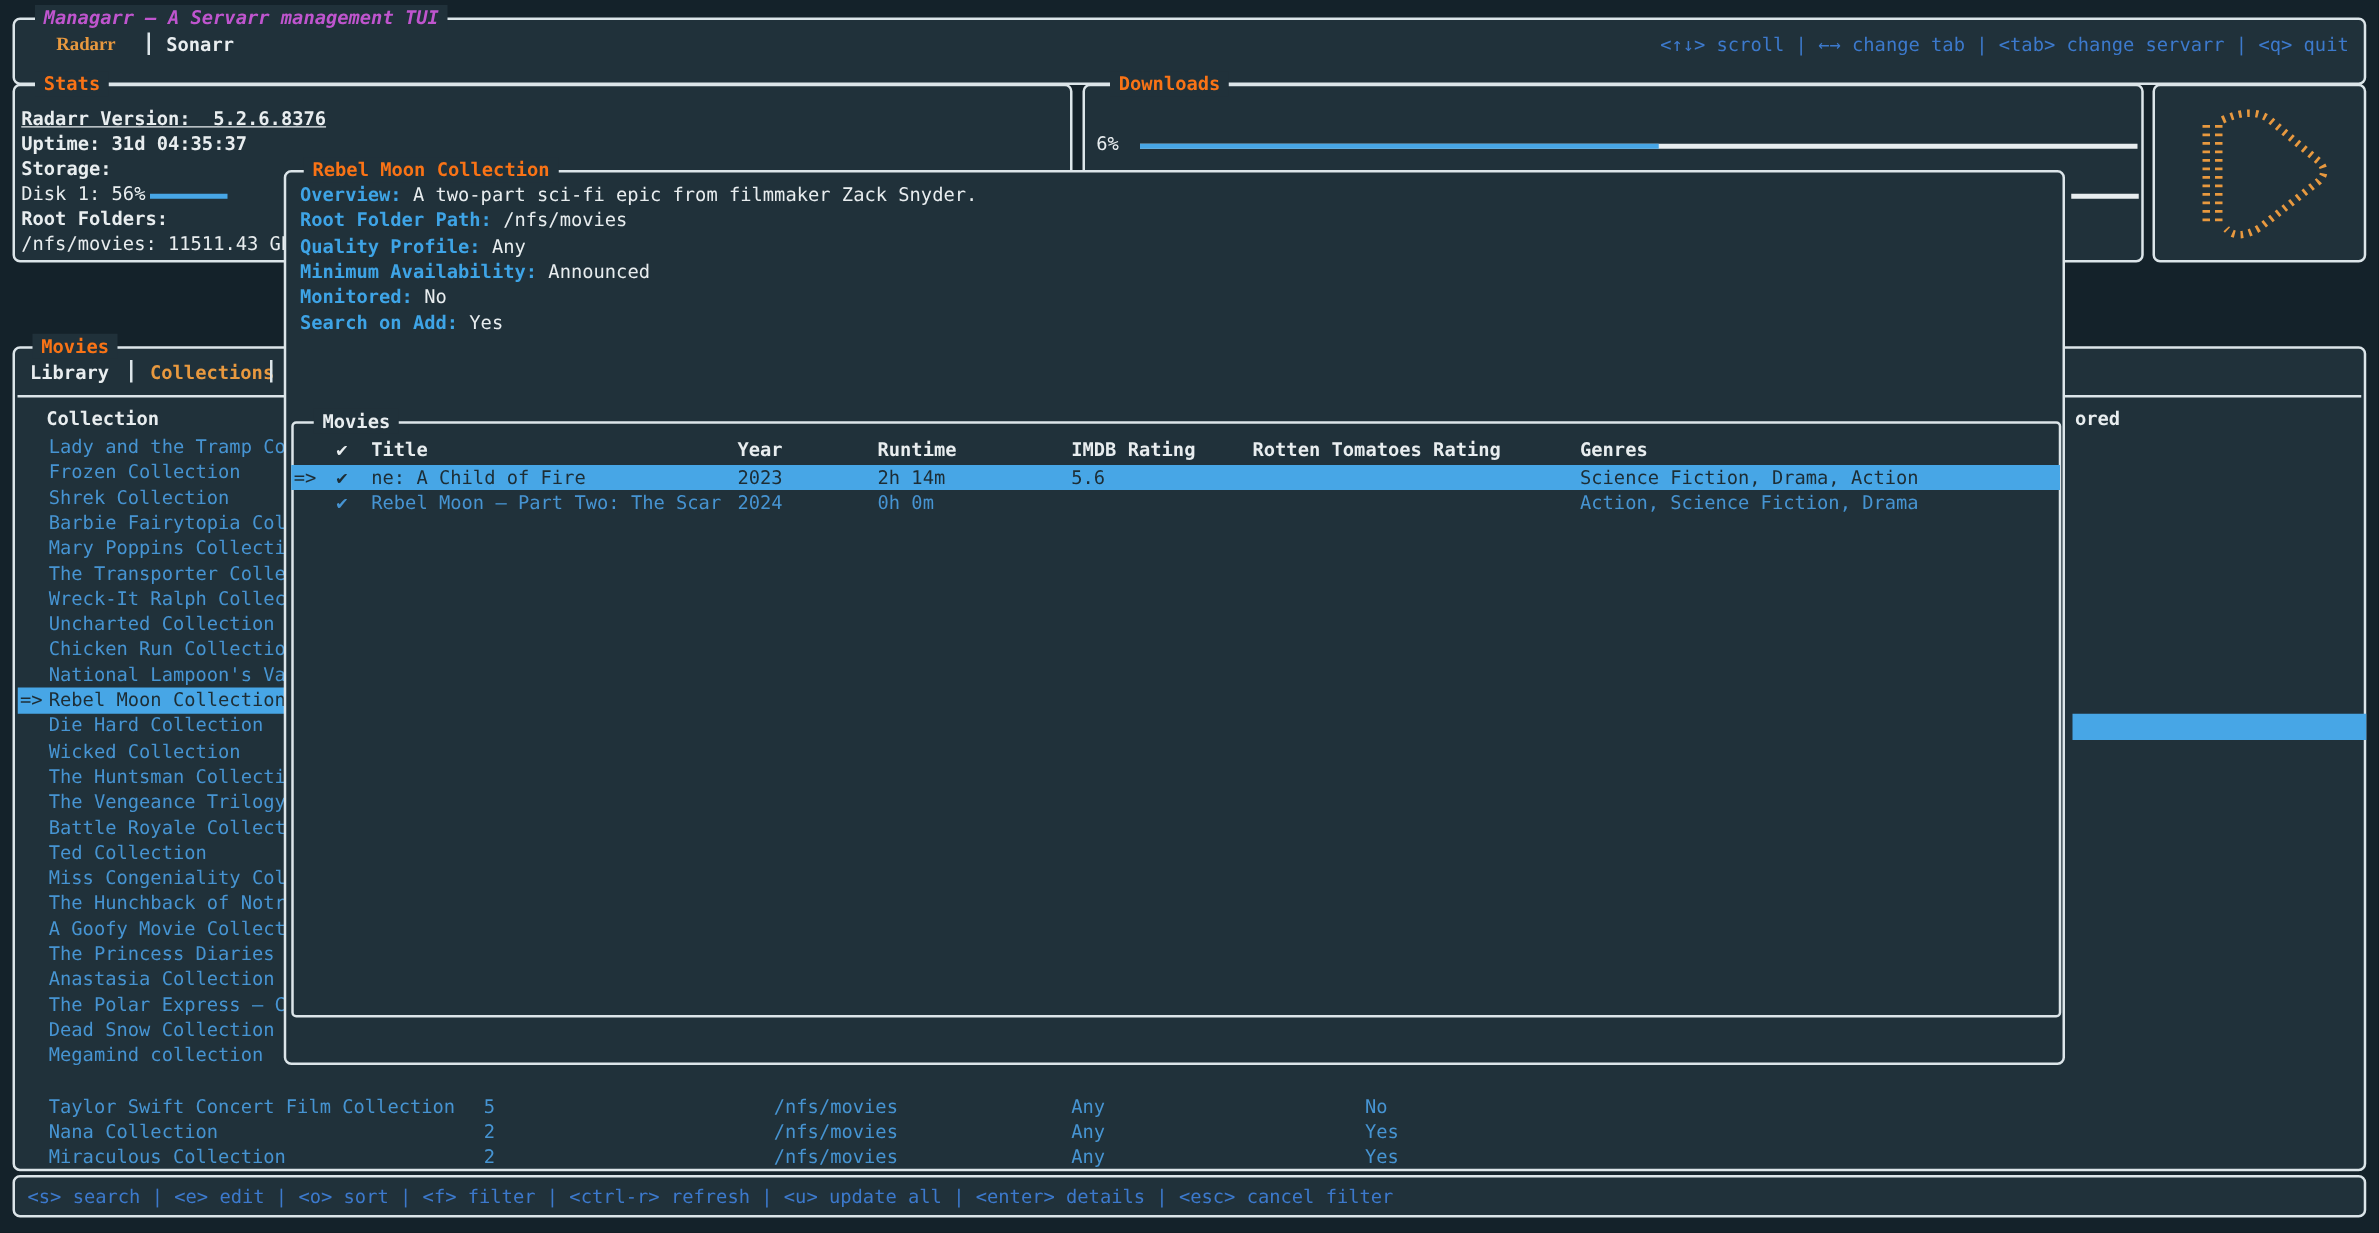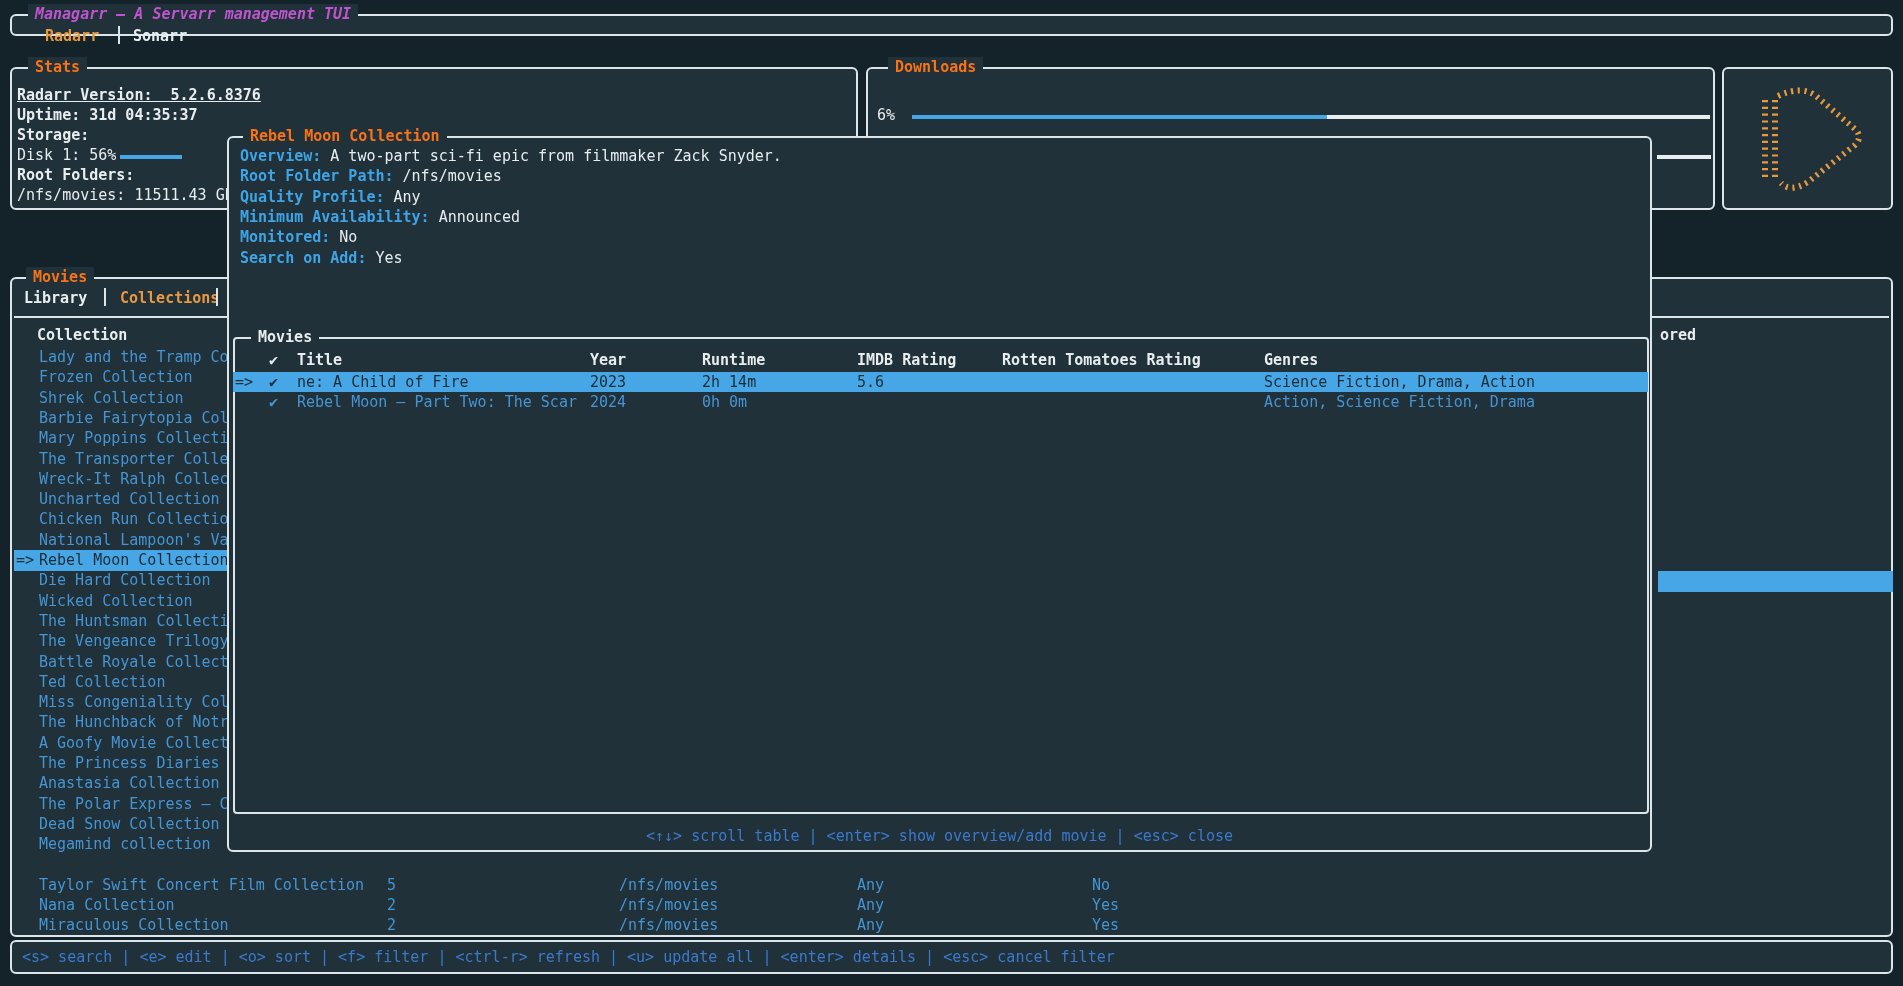--- a/index.html
+++ b/index.html
@@ -12,21 +12,21 @@
   .keyblue{color:#3c79cc;}
   .labelblue{color:#3ea4e6;font-weight:bold;}
   .orange{color:#e8993f;}
   .purple{color:#bf55ce;font-style:italic;font-weight:bold;}
   .abs{position:absolute;white-space:pre;}
   .vdiv{position:absolute;width:2px;background:#dce5e9;}
   .hline{position:absolute;height:2px;background:#dce5e9;}
   .gauge{position:absolute;height:4px;background:#e8edef;}
   .gaugefill{position:absolute;left:0;top:0;height:4px;background:#47a6e6;}
   
-  .topbar{left:10px;top:14px;width:1883px;height:22px;}
+  .topbar{left:10px;top:14px;width:1883px;height:54px;}
   
   .stats{left:10px;top:67px;width:848px;height:143px;}
   .downloads{left:866px;top:67px;width:849px;height:143px;}
   .logo{left:1722px;top:67px;width:171px;height:143px;display:flex;align-items:center;justify-content:center;}
   
   .movies{left:10px;top:277px;width:1883px;height:660px;}
   .rows{position:absolute;left:2px;top:68px;width:1877px;height:589px;overflow:hidden;}
   .srow{position:absolute;left:0;width:100%;height:21px;white-space:pre;color:#4694d2;}
   .srow .sptr{position:absolute;left:2px;}
   .srow .sname{position:absolute;left:25px;}
@@ -55,23 +55,24 @@
   
   .bottombar{left:10px;top:940px;width:1883px;height:34px;text-align:center;}
 </style>
 </head>
 <body>
 
 <div class="screen">
 
   <div class="panel topbar">
     <span class="ptitle purple" style="left:16px;">Managarr – A Servarr management TUI</span>
-    <span class="abs b orange" style="left:33px;top:10px;">Radarr</span>
+    <span class="abs b orange" style="left:33px;top:10px;font-family:Liberation Serif, serif;">Radarr</span>
     <span class="vdiv" style="left:106px;top:10px;height:18px;"></span>
     <span class="abs b white" style="left:121px;top:10px;">Sonarr</span>
+    <span class="abs keyblue" style="right:12px;top:10px;">&lt;↑↓&gt; scroll | ←→ change tab | &lt;tab&gt; change servarr | &lt;q&gt; quit</span>
   </div>
 
   <div class="panel stats">
     <span class="ptitle" style="left:16px;">Stats</span>
     <span class="abs b" style="left:5px;top:16px;text-decoration:underline;">Radarr Version:  5.2.6.8376</span>
     <span class="abs b" style="left:5px;top:36px;">Uptime: 31d 04:35:37</span>
     <span class="abs b" style="left:5px;top:56px;">Storage:</span>
     <span class="abs" style="left:5px;top:76px;">Disk 1: 56%</span>
     <div class="gauge" style="left:108px;top:86px;width:110px;background:transparent;">
       <div class="gaugefill" style="width: 56%;"></div>
@@ -162,20 +163,19 @@
       <span class="mcol col-runtime">Runtime</span>
       <span class="mcol col-imdb">IMDB Rating</span>
       <span class="mcol col-rt">Rotten Tomatoes Rating</span>
       <span class="mcol col-genres">Genres</span>
     </div>
     <div class="mrowwrap">
         <div class="mrow msel" style="top: 0px;"><span class="mcol mptr">=&gt;</span><span class="mcol col-check">✔</span><span class="mcol col-title">ne: A Child of Fire</span><span class="mcol col-year">2023</span><span class="mcol col-runtime">2h 14m</span><span class="mcol col-imdb">5.6</span><span class="mcol col-rt"></span><span class="mcol col-genres">Science Fiction, Drama, Action</span></div>
         <div class="mrow" style="top: 20px;"><span class="mcol mptr"></span><span class="mcol col-check">✔</span><span class="mcol col-title">Rebel Moon – Part Two: The Scar</span><span class="mcol col-year">2024</span><span class="mcol col-runtime">0h 0m</span><span class="mcol col-imdb"></span><span class="mcol col-rt"></span><span class="mcol col-genres">Action, Science Fiction, Drama</span></div>
       </div>
 
-    <div class="mfooter keyblue">&lt;↑↓&gt; scroll table | &lt;enter&gt; show overview/add movie | &lt;esc&gt; close</div>
   </div>
 
   <div class="panel bottombar">
     <span class="abs keyblue" style="left:10px;top:5px;">&lt;s&gt; search | &lt;e&gt; edit | &lt;o&gt; sort | &lt;f&gt; filter | &lt;ctrl-r&gt; refresh | &lt;u&gt; update all | &lt;enter&gt; details | &lt;esc&gt; cancel filter</span>
   </div>
 
 </div>
 
 </body></html>

